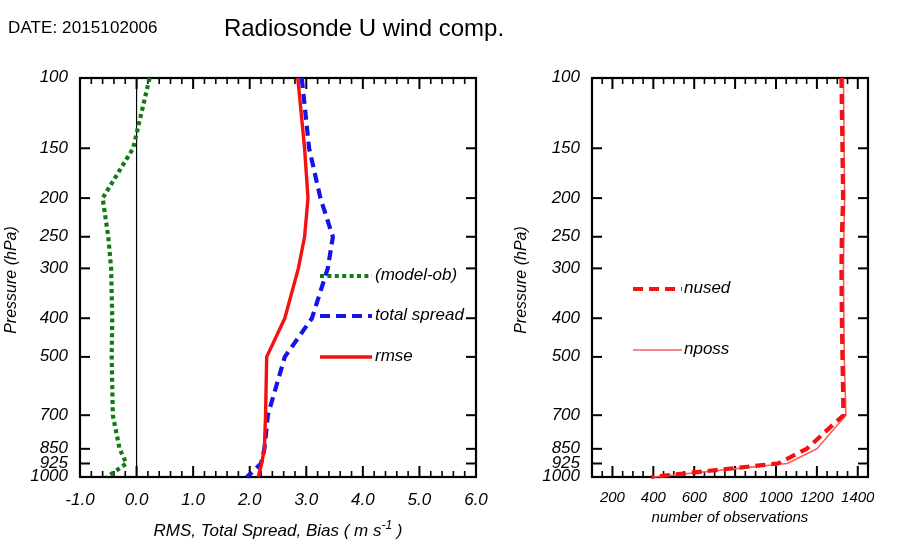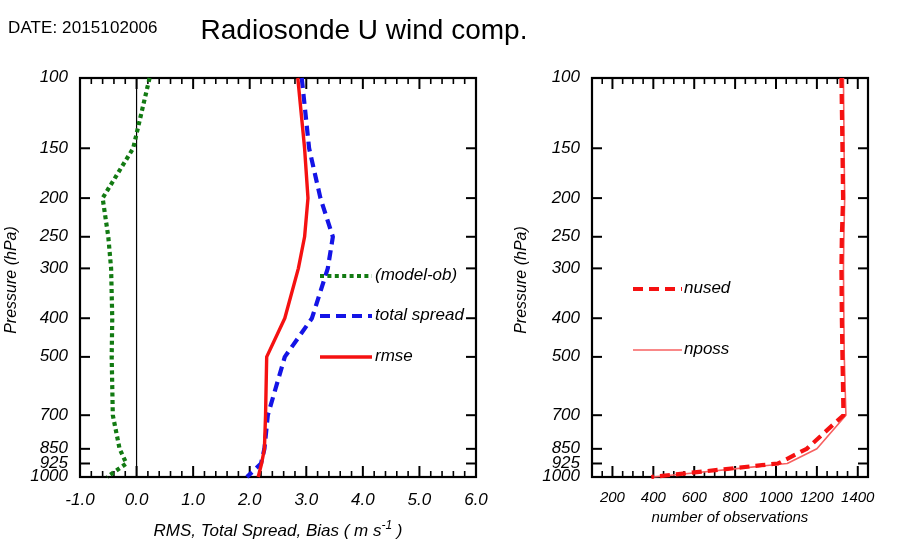--- a/index.html
+++ b/index.html
@@ -29,21 +29,21 @@
     font-size: 17px;
     letter-spacing: 0.1px;
     white-space: nowrap;
   }
   .fig-title {
     position: absolute;
     left: 0;
     top: 14px;
     width: 728px;
     text-align: center;
-    font-size: 28px;
+    font-size: 24px;
     white-space: nowrap;
   }
   
   .panel {
     position: absolute;
     font-style: italic;
   }
   svg { display: block; overflow: visible; }
   text { font-family: "Liberation Sans", sans-serif; fill: #000; }
   .ytick-lab { font-size: 17px; text-anchor: end; dominant-baseline: middle; }

